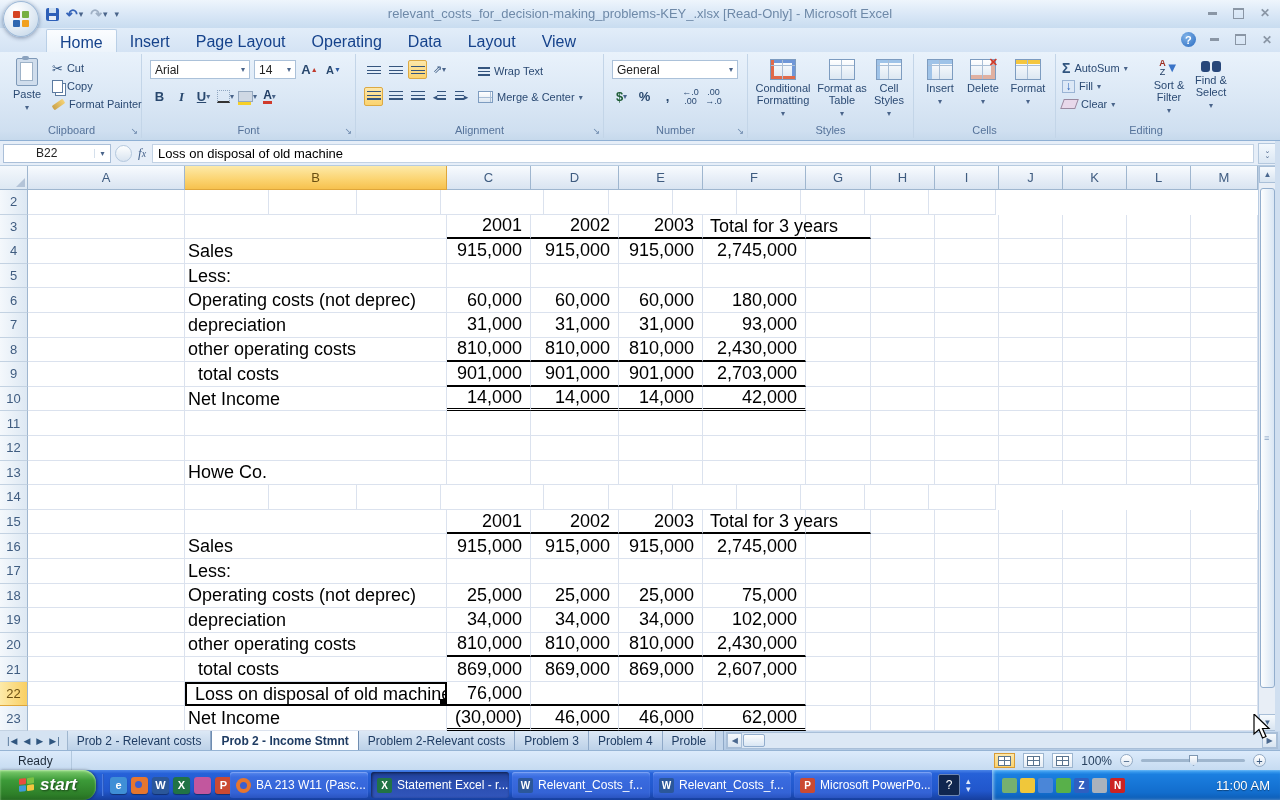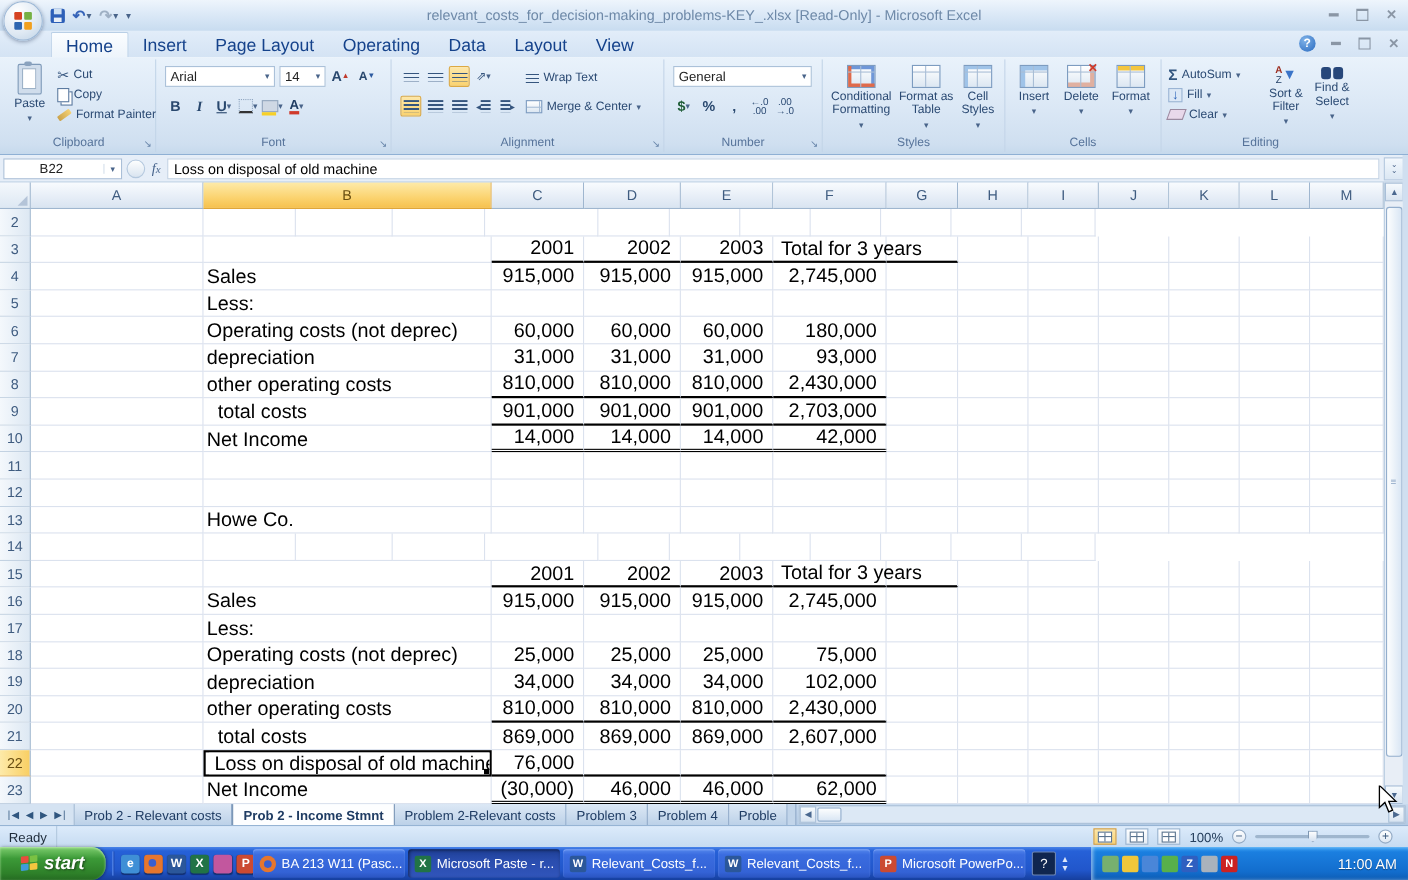--- a/index.html
+++ b/index.html
@@ -157,21 +157,21 @@
   #hscroll{flex:1;position:relative;background:#dce8f5;border:1px solid #a9bfd8;margin:1px 2px;box-sizing:border-box}
   .h-arrow{position:absolute;top:0;bottom:0;width:15px;background:linear-gradient(#f6fafd,#d8e4f1);color:#4a688f;
     font-size:8px;display:flex;align-items:center;justify-content:center;border:1px solid #a9bfd8;box-sizing:border-box}
   #hthumb{position:absolute;left:16px;top:1px;bottom:1px;width:22px;background:linear-gradient(#fdfefe,#d9e6f4);
     border:1px solid #93aecd;border-radius:2px;box-sizing:border-box}
 
   
   #statusbar{position:absolute;left:0;top:750px;width:1280px;height:20px;
     background:linear-gradient(#dcebfb,#c6dbf1);border-top:1px solid #96b4d4;box-sizing:border-box;
     display:flex;align-items:center;font-size:12px;color:#1e2b3a}
-  #status-ready{padding:0 8px;border-right:1px solid #b2c8de;height:100%;display:flex;align-items:center}
+  #status-ready{padding:0 18px;border-right:1px solid #b2c8de;height:100%;display:flex;align-items:center}
   #status-right{margin-left:auto;display:flex;align-items:center;gap:8px;padding-right:14px}
   .viewbtn{width:21px;height:15px;background:linear-gradient(#ffffff,#e4ecf5);border:1px solid #9db6d0;box-sizing:border-box;
     display:flex;align-items:center;justify-content:center}
   .viewbtn.active{background:linear-gradient(#fde7a9,#fbd36f);border-color:#d89c35}
   .vb-grid{width:11px;height:8px;border:1px solid #5a748f;background:
     linear-gradient(#5a748f,#5a748f) 0 3px/11px 1px no-repeat,
     linear-gradient(#5a748f,#5a748f) 5px 0/1px 8px no-repeat,#fff}
   .zoomtrack{width:104px;height:3px;background:#9fb6ce;border-radius:2px;position:relative}
   .zoomtrack .tick{position:absolute;left:50%;top:-3px;width:1px;height:9px;background:#7e97b2}
   .zoomthumb{position:absolute;left:48px;top:-4px;width:9px;height:11px;background:linear-gradient(#fefefe,#d3e0ef);
@@ -1101,21 +1101,21 @@
         <span class="ql-icon" style="background: rgb(58, 118, 196);"></span>
         <span class="ql-sep"></span>
       </div>
     <div id="taskbuttons">
         <div class="taskbtn">
           <span class="tb-icon firefox-dot" style="background: rgb(230, 118, 46); border-radius: 50%;"></span>
           <span>BA 213 W11 (Pasc...</span>
         </div>
         <div class="taskbtn active">
           <span class="tb-icon" style="background: rgb(33, 115, 70);">X</span>
-          <span>Microsoft Paste - r...</span>
+          <span>Statement Excel - r...</span>
         </div>
         <div class="taskbtn">
           <span class="tb-icon" style="background: rgb(43, 87, 154);">W</span>
           <span>Relevant_Costs_f...</span>
         </div>
         <div class="taskbtn">
           <span class="tb-icon" style="background: rgb(43, 87, 154);">W</span>
           <span>Relevant_Costs_f...</span>
         </div>
         <div class="taskbtn">

